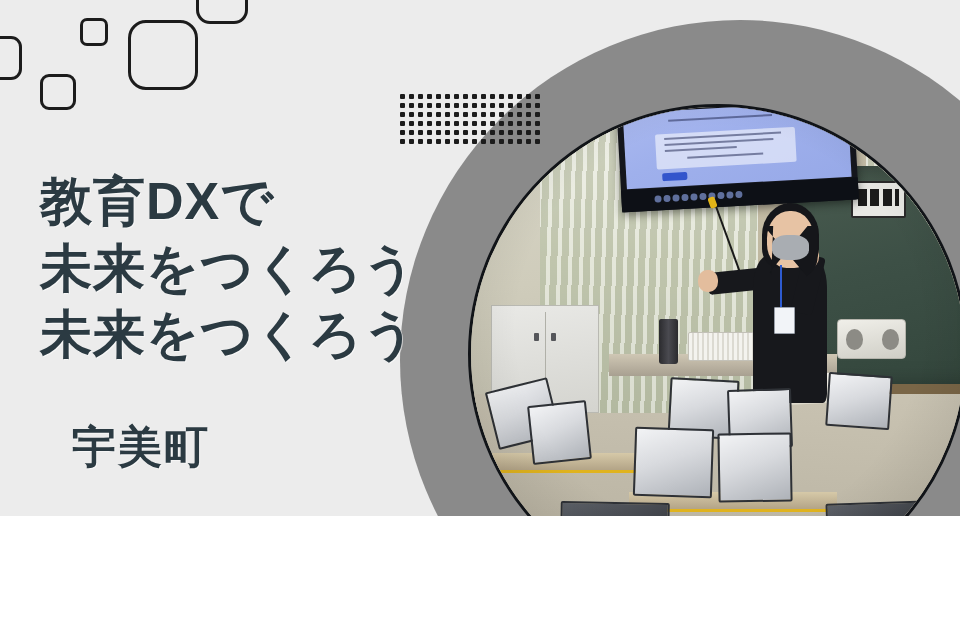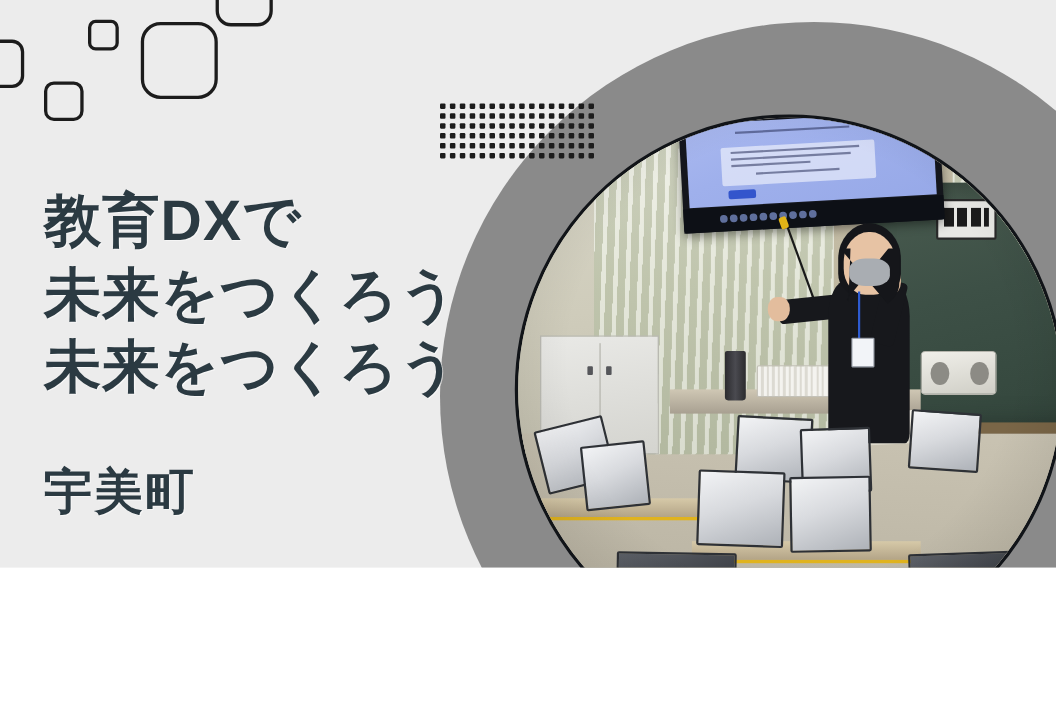--- a/index.html
+++ b/index.html
@@ -591,15 +591,15 @@
       <div id="photo-soft"></div>
     </div>
   </div>
 
   <div id="headline" style="color: rgb(43, 58, 66);">
     <span class="hl">教育DXで</span>
     <span class="hl">未来をつくろう</span>
     <span class="hl">未来をつくろう</span>
   </div>
 
-  <div id="subtitle" style="color: rgb(43, 58, 66);">宇美町</div>
+  <div id="subtitle" style="color: rgb(43, 58, 66); margin-left: 32px;">宇美町</div>
 
 </div>
 
 </body></html>

